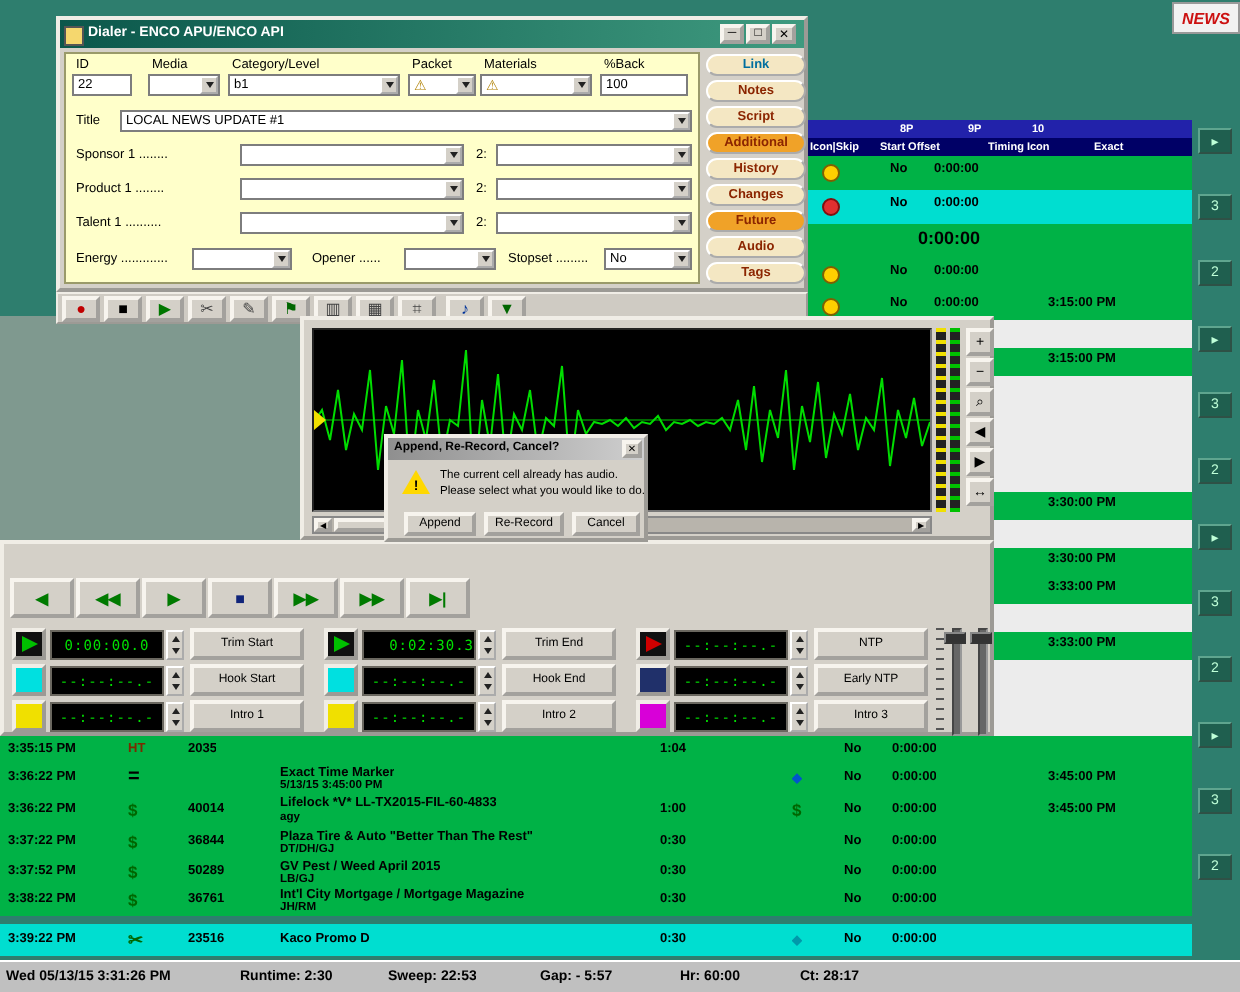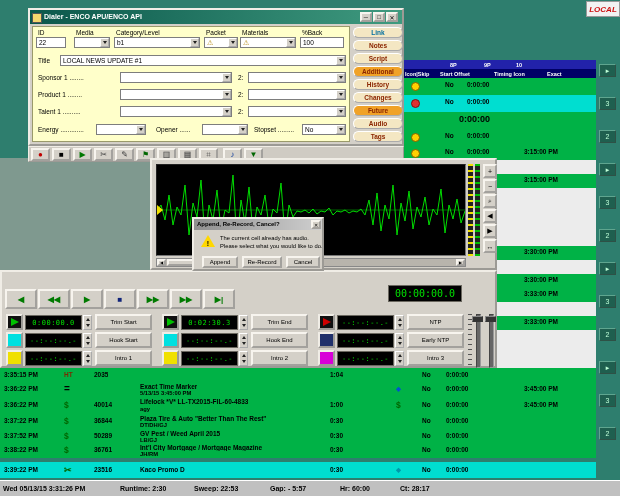--- a/index.html
+++ b/index.html
@@ -205,21 +205,21 @@
     <span class="pcell" style="left:3px;top:4px;font-size:7px;">Wed 05/13/15 3:31:26 PM</span>
     <span class="pcell" style="left:120px;top:4px;font-size:7px;">Runtime: 2:30</span>
     <span class="pcell" style="left:194px;top:4px;font-size:7px;">Sweep: 22:53</span>
     <span class="pcell" style="left:270px;top:4px;font-size:7px;">Gap: - 5:57</span>
     <span class="pcell" style="left:340px;top:4px;font-size:7px;">Hr: 60:00</span>
     <span class="pcell" style="left:400px;top:4px;font-size:7px;">Ct: 28:17</span>
   </div>
 
   <div class="abs" style="left:586px;top:1px;width:32px;height:14px;background:#f2f2f2;border:1px solid #999;
               display:flex;align-items:center;justify-content:center;">
-    <span style="color:#cc1111;font-weight:bold;font-style:italic;font-size:8px;">LOCAL</span>
+    <span style="color:#cc1111;font-weight:bold;font-style:italic;font-size:8px;">NEWS</span>
   </div>
   <div class="railbtn" style="top:64px;">
       <span>▸</span>
     </div>
   <div class="railbtn" style="top:97px;">
       <span>3</span>
     </div>
   <div class="railbtn" style="top:130px;">
       <span>2</span>
     </div>
@@ -472,23 +472,20 @@
       </div>
 
     <div class="abs" style="left:4px;top:98px;width:310px;height:9px;background:#b8b4ac;border:1px solid #888;box-sizing:border-box;">
       <div class="btn abs" style="left:0;top:0;width:9px;height:7px;font-size:4px;">◀</div>
       <div class="btn abs" style="left:10px;top:0;width:60px;height:7px;"></div>
       <div class="btn abs" style="right:0;top:0;width:9px;height:7px;font-size:4px;">▶</div>
     </div>
   </div>
 
   <div class="abs bevel" style="left:0;top:270px;width:497px;height:98px;z-index:6;">
-    <div class="led abs" style="left:386px;top:13px;width:74px;height:17px;font-size:10px;">
-      <span>00:00:00.0</span>
-    </div>
 
     <div class="btn trbtn" style="left:3px;top:17px;">
         <span>◀</span>
       </div>
     <div class="btn trbtn" style="left:36px;top:17px;">
         <span>◀◀</span>
       </div>
     <div class="btn trbtn" style="left:69px;top:17px;">
         <span>▶</span>
       </div>
@@ -537,21 +534,21 @@
         <i class="up"></i>
         <i class="dn"></i>
       </div>
     <div class="btn cuebtn" style="left:93px;top:78px;">
         <span>Intro 1</span>
       </div>
 
     <div class="sw k" style="left:160px;top:42px;">
         <i class="tri"></i>
       </div>
-    <div class="led grpled" style="left:179px;top:43px;">
+    <div class="led grpled" style="left:179px;top:43px;justify-content:flex-end;">
         <span>0:02:30.3</span>
       </div>
     <div class="spin" style="left:237px;top:43px;">
         <i class="up"></i>
         <i class="dn"></i>
       </div>
     <div class="btn cuebtn" style="left:249px;top:42px;">
         <span>Trim End</span>
       </div>
     <div class="sw cyan" style="left:160px;top:60px;"></div>

